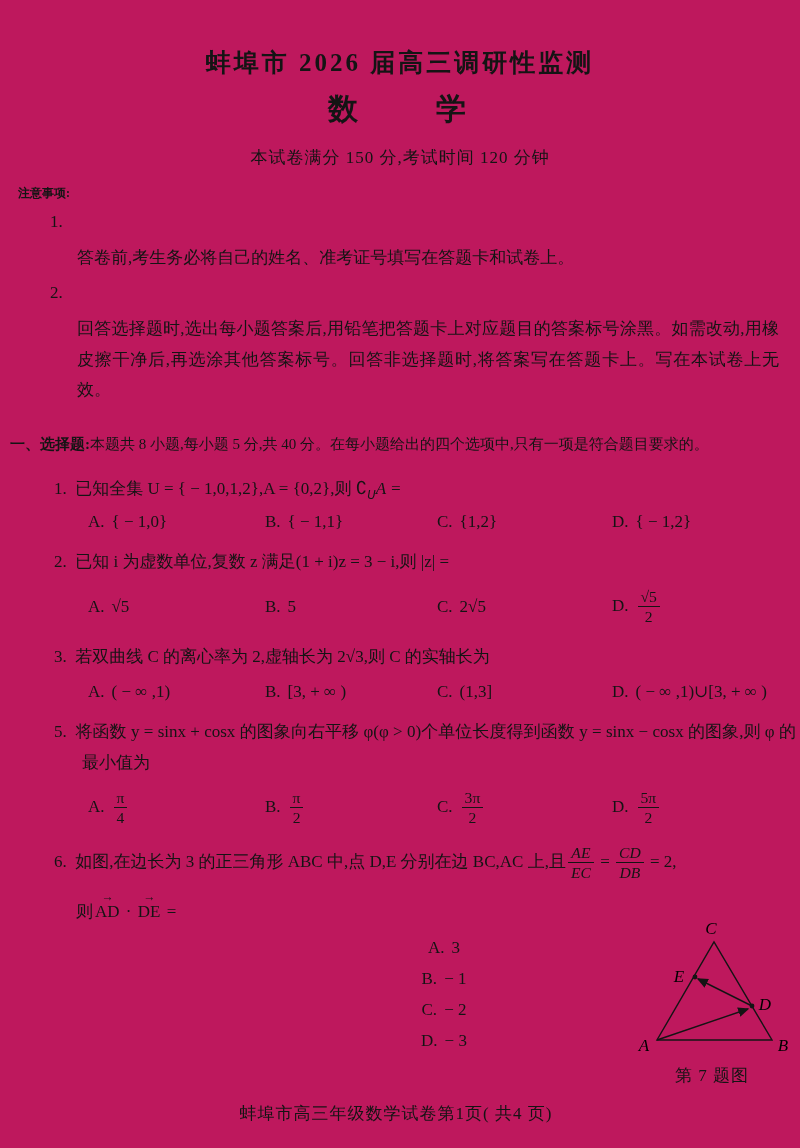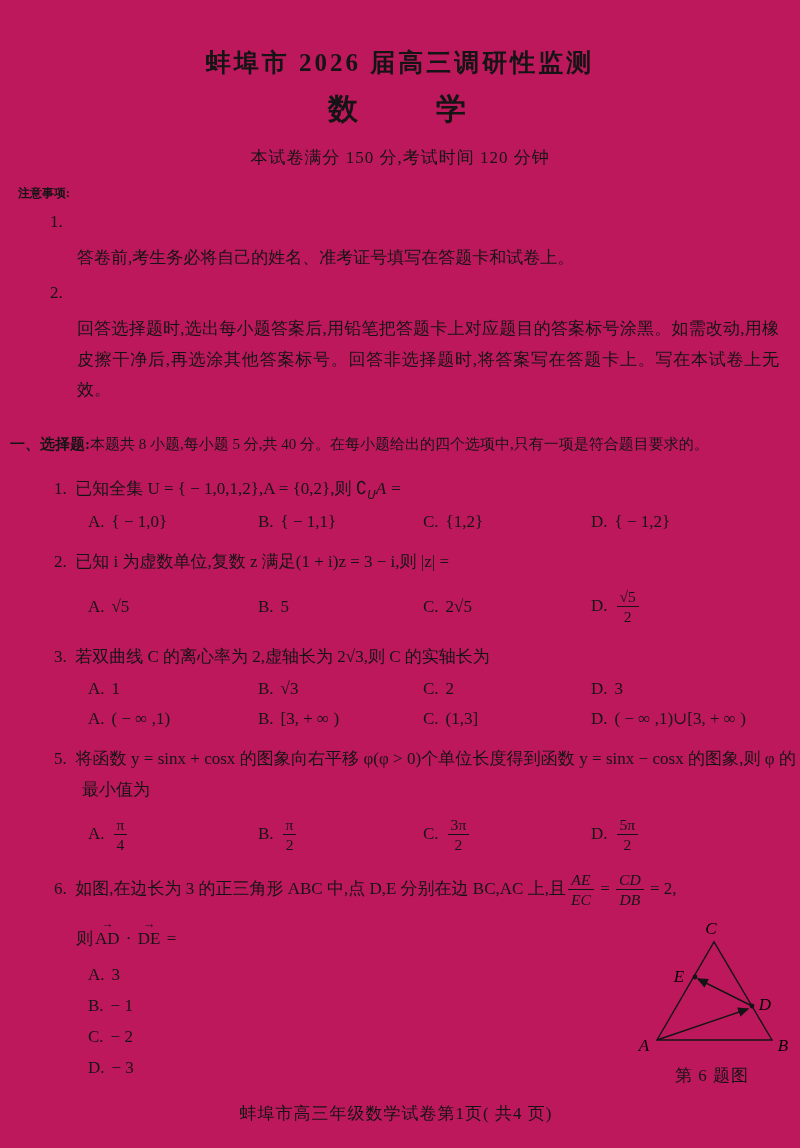--- a/index.html
+++ b/index.html
@@ -24,21 +24,21 @@
   .notice { margin: 16px 18px 0 18px; }
   .notice-head { font-weight: bold; font-size: 12px; }
   .notice-item { display: flex; margin-left: 32px; margin-top: 5px; line-height: 1.78; }
   .notice-item .n-num { flex: none; width: 27px; }
   .notice-item .n-text { flex: 1; max-width: 702px; text-align: justify; margin-top: 36px; }
   
   .section-head { margin: 26px 14px 0 10px; line-height: 1.85; font-size: 15px; padding-left: 48px; text-indent: -48px; text-align: justify; }
   .section-head .sec-label { font-weight: bold; }
   
   .q-stem { padding-left: 82px; text-indent: -28px; padding-right: 4px; line-height: 1.8; text-align: justify; }
-  .opts-row { display: grid; grid-template-columns: 170px 165px 168px auto; padding-left: 88px; align-items: center; }
+  .opts-row { display: grid; grid-template-columns: 170px 165px 168px auto; padding-left: 88px; align-items: center; gap: 7px; }
   .opt { white-space: nowrap; }
   .opt .lab { margin-right: 7px; }
   .q6-opts .opt { display: block; margin-top: 11px; }
   
   .frac { display: inline-block; vertical-align: middle; text-align: center; line-height: 1.25; font-size: 0.92em; text-indent: 0; margin: 0 2px; }
   .frac .fnum { display: block; padding: 0 3px; }
   .frac .fden { display: block; border-top: 1px solid #141414; padding: 0 3px; }
   
   .vec { position: relative; display: inline-block; padding: 0 2px; text-indent: 0; }
   .vec::before { content: "→"; position: absolute; top: -0.85em; left: 0; width: 100%; text-align: center; font-size: 0.72em; font-style: normal; letter-spacing: 0; }
@@ -104,26 +104,20 @@
     <span class="opt"><span class="lab">A.</span><span>√5</span></span>
     <span class="opt"><span class="lab">B.</span><span>5</span></span>
     <span class="opt"><span class="lab">C.</span><span>2√5</span></span>
     <span class="opt"><span class="lab">D.</span><span class="frac"><span class="fnum">√5</span><span class="fden">2</span></span></span>
   </div>
 
   <div class="q-stem mt-q">
     <span>3.</span>&nbsp;
     <span>若双曲线 C 的离心率为 2,虚轴长为 2√3,则 C 的实轴长为</span>
   </div>
-  <div class="opts-row mt-opt">
-    <span class="opt"><span class="lab">A.</span><span>1</span></span>
-    <span class="opt"><span class="lab">B.</span><span>√3</span></span>
-    <span class="opt"><span class="lab">C.</span><span>2</span></span>
-    <span class="opt"><span class="lab">D.</span><span>3</span></span>
-  </div>
 
   <div class="opts-row mt-opt-tall">
     <span class="opt"><span class="lab">A.</span><span>( − ∞ ,1)</span></span>
     <span class="opt"><span class="lab">B.</span><span>[3, + ∞ )</span></span>
     <span class="opt"><span class="lab">C.</span><span>(1,3]</span></span>
     <span class="opt"><span class="lab">D.</span><span>( − ∞ ,1)∪[3, + ∞ )</span></span>
   </div>
 
   <div class="q-stem mt-q">
     <span>5.</span>&nbsp;
@@ -136,21 +130,21 @@
     <span class="opt"><span class="lab">D.</span><span class="frac"><span class="fnum">5π</span><span class="fden">2</span></span></span>
   </div>
 
   <div class="q-stem mt-q">
     <span>6.</span>&nbsp;
     <span>如图,在边长为 3 的正三角形 ABC 中,点 D,E 分别在边 BC,AC 上,且</span><span class="frac"><span class="fnum mvar">AE</span><span class="fden mvar">EC</span></span><span> = </span><span class="frac"><span class="fnum mvar">CD</span><span class="fden mvar">DB</span></span><span> = 2,</span>
   </div>
   <div class="q-stem" style="margin-top:14px;">
     <span style="padding-left:22px;">则</span><span class="vec">AD</span><span> · </span><span class="vec">DE</span><span> =</span>
   </div>
-  <div class="q6-opts" style="padding-left:88px; margin-top:4px;">
+  <div class="q6-opts" style="padding-left:88px; margin-top:4px;text-align:center;">
     <span class="opt"><span class="lab">A.</span><span>3</span></span>
     <span class="opt"><span class="lab">B.</span><span>− 1</span></span>
     <span class="opt"><span class="lab">C.</span><span>− 2</span></span>
     <span class="opt"><span class="lab">D.</span><span>− 3</span></span>
   </div>
 
   <div class="figure">
     <svg width="172" height="142" viewBox="0 0 172 142">
       <defs>
         <marker id="arr" markerWidth="9" markerHeight="8" refX="7" refY="3.5" orient="auto">
@@ -164,18 +158,18 @@
 
       <line x1="126" y1="88" x2="72" y2="61" stroke="#141414" stroke-width="1.4" marker-end="url(#arr)"></line>
       <circle cx="126" cy="88" r="2.4" fill="#141414"></circle>
       <circle cx="69" cy="59" r="2.4" fill="#141414"></circle>
       <text class="fig-label" x="85" y="16" text-anchor="middle">C</text>
       <text class="fig-label" x="53" y="64" text-anchor="middle">E</text>
       <text class="fig-label" x="139" y="92" text-anchor="middle">D</text>
       <text class="fig-label" x="18" y="133" text-anchor="middle">A</text>
       <text class="fig-label" x="157" y="133" text-anchor="middle">B</text>
     </svg>
-    <div class="fig-caption">第 6 题图</div>
+    <div class="fig-caption">第 7 题图</div>
   </div>
 
   <div class="footer">蚌埠市高三年级数学试卷第1页( 共4 页)</div>
 
 </div>
 
 </body></html>

